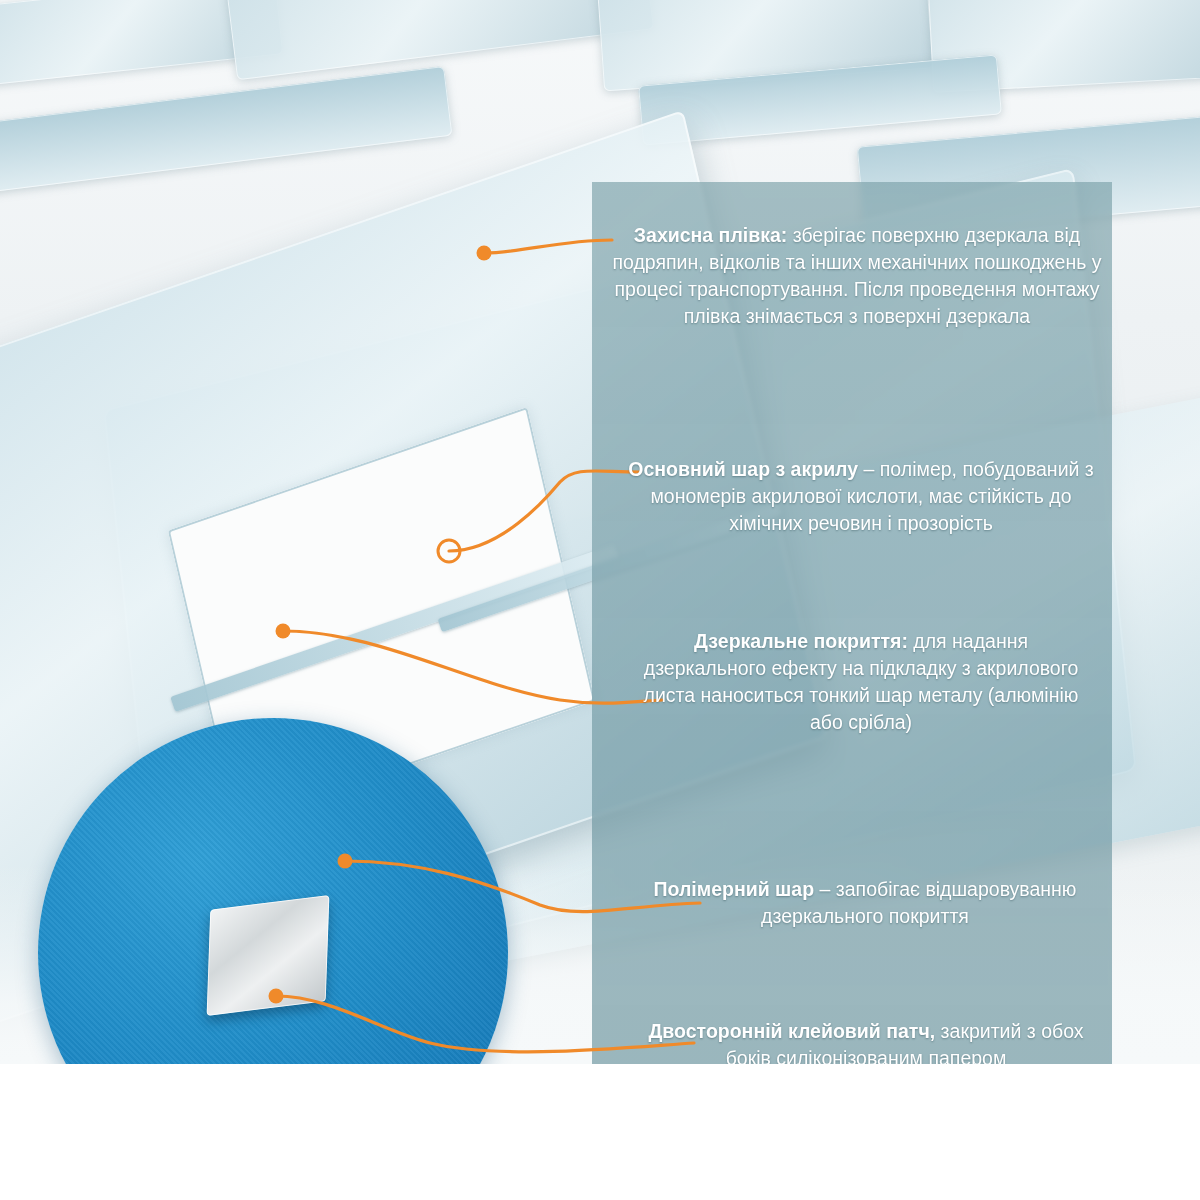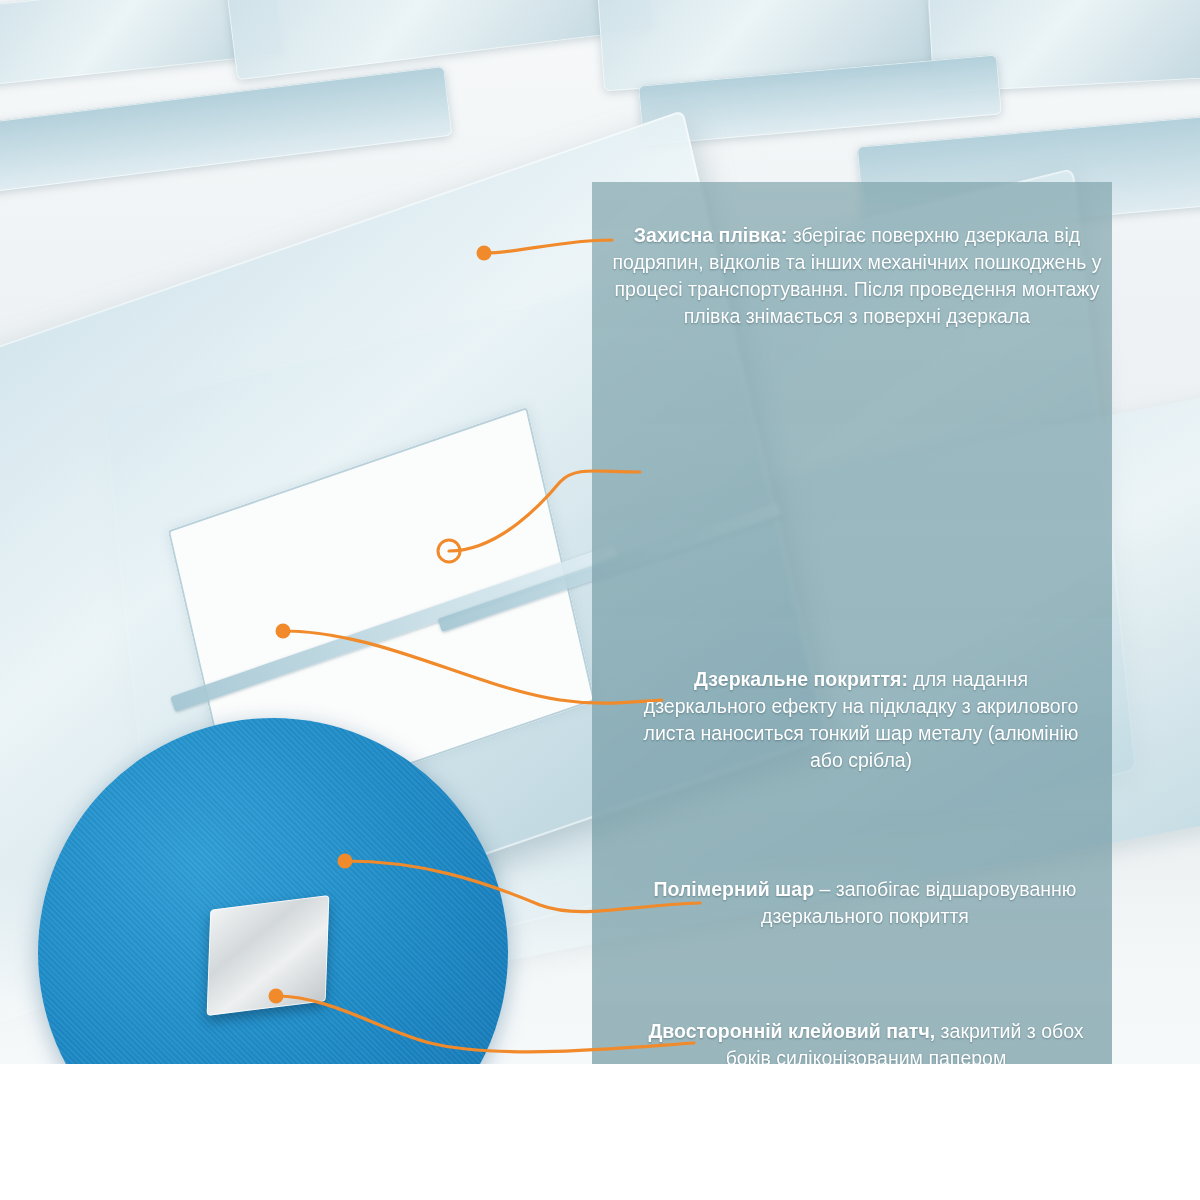--- a/index.html
+++ b/index.html
@@ -146,21 +146,21 @@
   .txt-block {
     position: absolute;
     color: #ffffff;
     text-align: center;
     line-height: 1.38;
     text-shadow: 0 1px 2px rgba(40,70,80,0.45);
   }
   .txt-block b { font-weight: bold; }
   .t1 { left: 612px; top: 222px; width: 490px; font-size: 19.5px; }
   .t2 { left: 622px; top: 456px; width: 478px; font-size: 19.5px; }
-  .t3 { left: 632px; top: 666px; width: 458px; font-size: 19.5px; }
+  .t3 { left: 632px; top: 628px; width: 458px; font-size: 19.5px; }
   .t4 { left: 640px; top: 876px; width: 450px; font-size: 19.5px; }
   .t5 { left: 648px; top: 1018px; width: 436px; font-size: 19.5px; }
 </style>
 </head>
 <body>
 
 <div id="stage">
 
   <div class="photo-bg">
     <div class="sheet s1"></div>
@@ -209,20 +209,23 @@
       <circle cx="283" cy="631" r="7.5"></circle>
       <circle cx="345" cy="861" r="7.5"></circle>
       <circle cx="276" cy="996" r="7.5"></circle>
     </g>
   </svg>
 
   <div class="txt-block t1">
     <b>Захисна плівка:</b><span> зберігає поверхню дзеркала від подряпин, відколів та інших механічних пошкоджень у процесі транспортування. Після проведення монтажу плівка знімається з поверхні дзеркала</span>
   </div>
 
+  <div class="txt-block t2">
+    <b>Основний шар з акрилу</b><span> – полімер, побудований з мономерів акрилової кислоти, має стійкість до хімічних речовин і прозорість</span>
+  </div>
 
   <div class="txt-block t3">
     <b>Дзеркальне покриття:</b><span> для надання дзеркального ефекту на підкладку з акрилового листа наноситься тонкий шар металу (алюмінію або срібла)</span>
   </div>
 
   <div class="txt-block t5">
     <b>Двосторонній клейовий патч,</b><span> закритий з обох боків силіконізованим папером</span>
   </div>
 
   <div class="txt-block t4">

